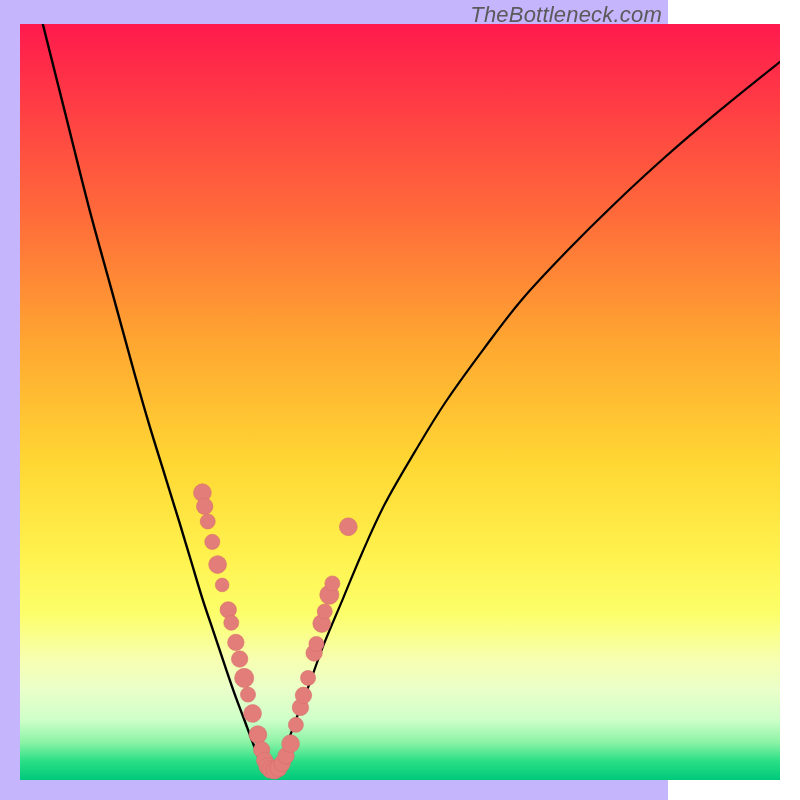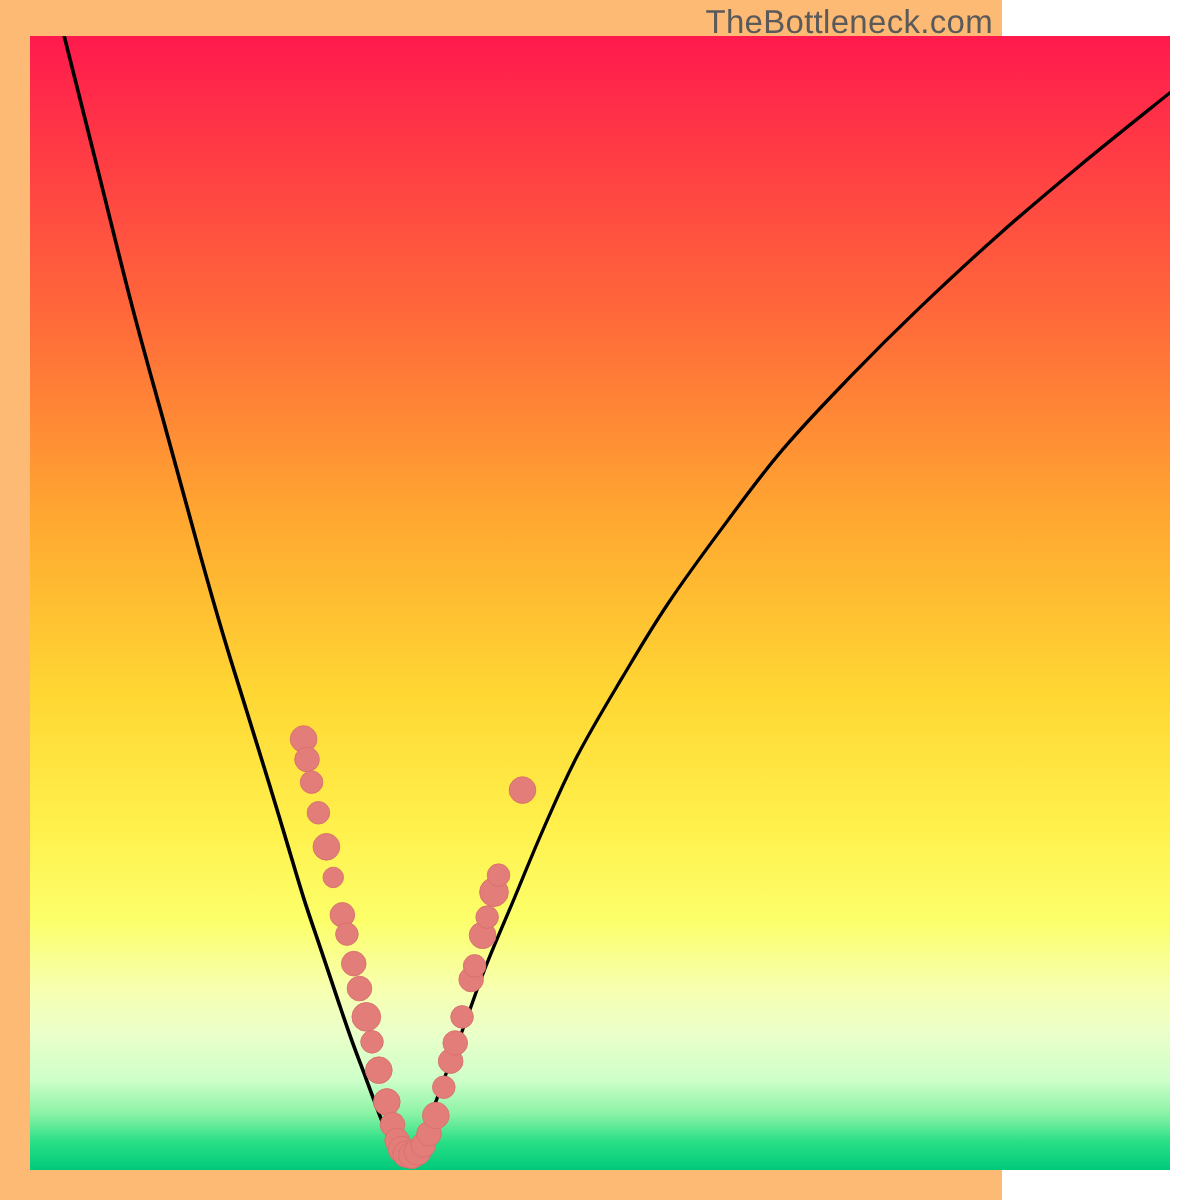--- a/index.html
+++ b/index.html
@@ -7,21 +7,22 @@
     padding: 0;
     width: 800px;
     height: 800px;
     overflow: hidden;
     font-family: Arial, Helvetica, sans-serif;
   }
   .stage {
     position: relative;
     width: 668px;
     height: 800px;
-    background: #fdba74;
+    background: #c4b5fd;
+    font-style: italic;
   }
   
   .plot {
     position: absolute;
     left: 20px;
     top: 24px;
     width: 760px;
     height: 756px;
     
     background: linear-gradient(

